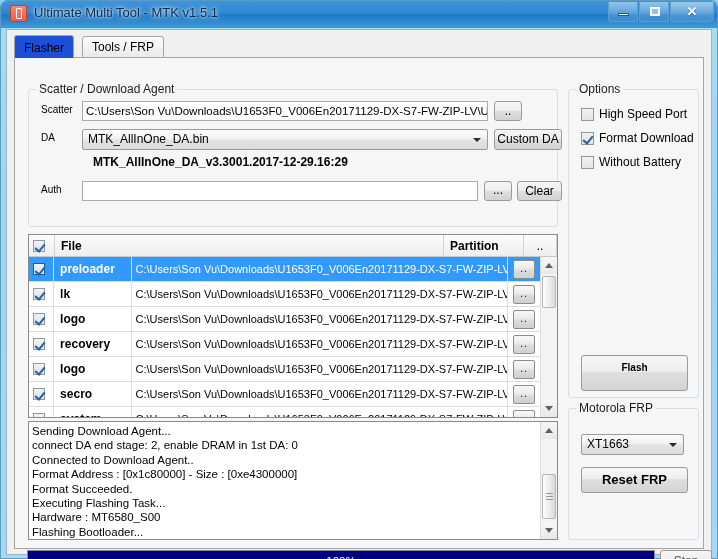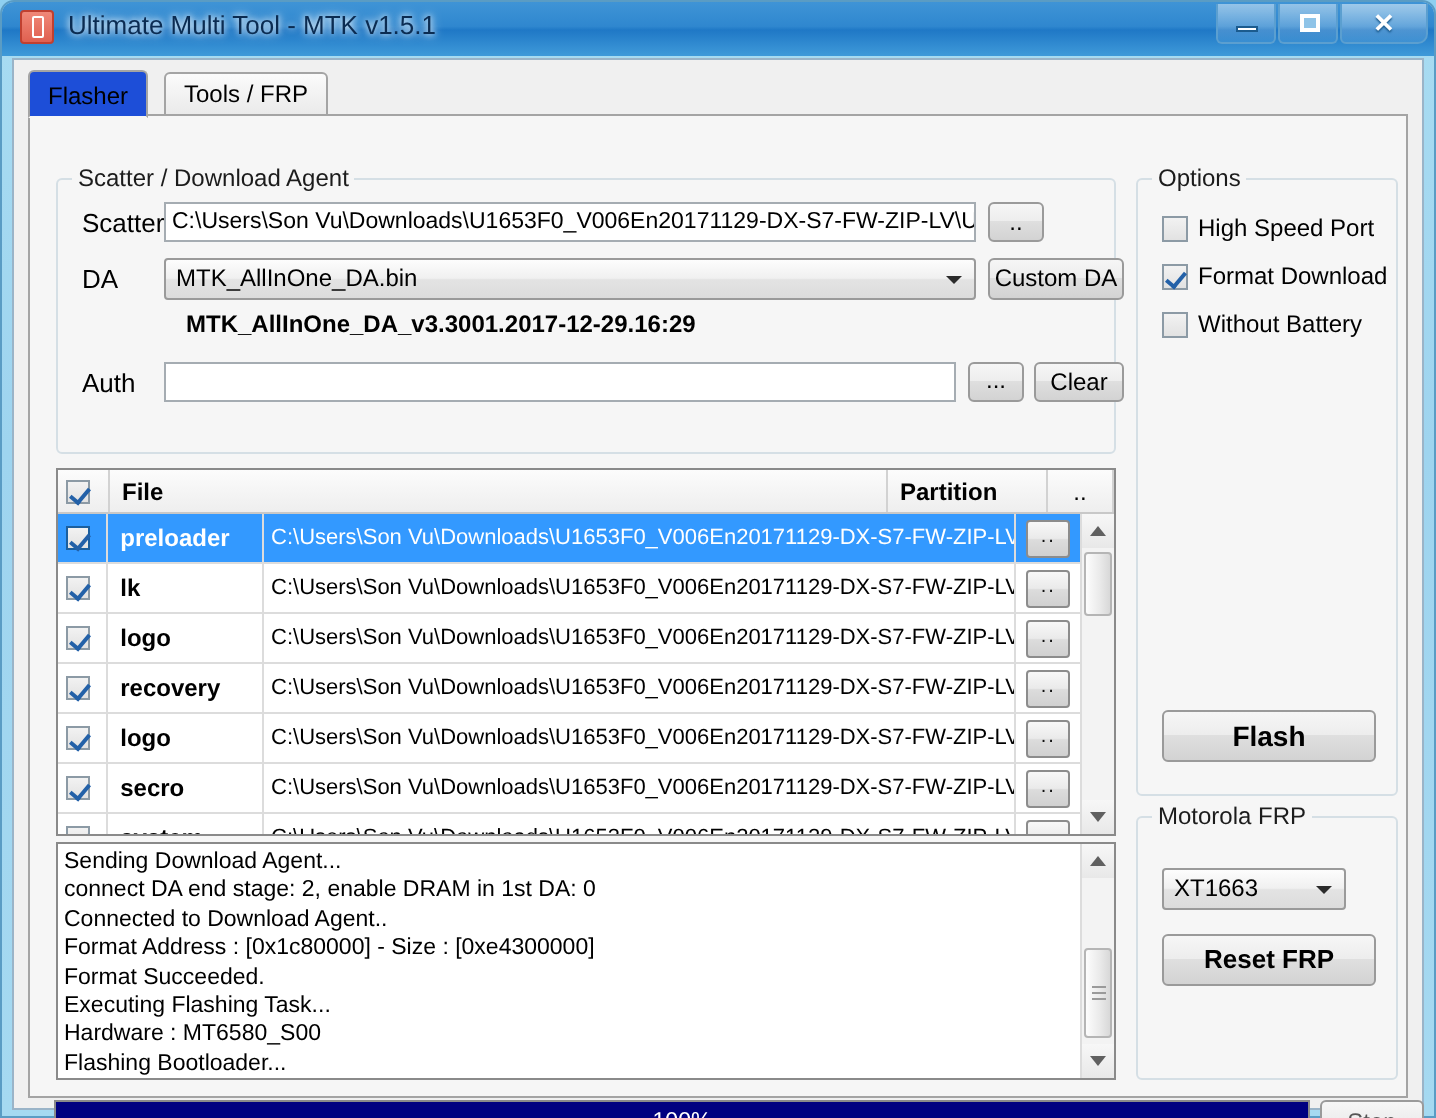--- a/index.html
+++ b/index.html
@@ -147,21 +147,21 @@
     color: #1c1c1c;
   }
 
   .g-scatter { left: 13px; top: 31px; width: 530px; height: 138px; }
   .g-options { left: 553px; top: 31px; width: 131px; height: 309px; }
   .g-motofrp { left: 553px; top: 350px; width: 131px; height: 132px; }
 
   
   .lbl {
     position: absolute;
-    font-size: 13px;
+    font-size: 10px;
     color: #000;
   }
   .txt {
     position: absolute;
     background: #ffffff;
     border: 1px solid #a5acb2;
     font-size: 11.5px;
     color: #000;
     padding: 2px 3px;
     line-height: 14px;
@@ -353,25 +353,25 @@
     right: 19px;
     font-size: 11.5px;
     line-height: 14.4px;
     color: #000;
     white-space: pre;
   }
 
   
   .flash-btn {
     left: 12px; top: 265px;
-    width: 107px; height: 26px;
-    font-weight: bold; font-size: 14px;
+    width: 107px; height: 36px;
+    font-weight: bold; font-size: 10px;
     line-height: 24px;
   }
-  .moto-combo { left: 12px; top: 25px; width: 92px; }
+  .moto-combo { left: 12px; top: 25px; width: 103px; }
   .reset-btn {
     left: 12px; top: 58px;
     width: 107px; height: 26px;
     font-weight: bold; font-size: 13px;
     line-height: 24px;
   }
 
   
   .progress-outer {
     position: absolute;

